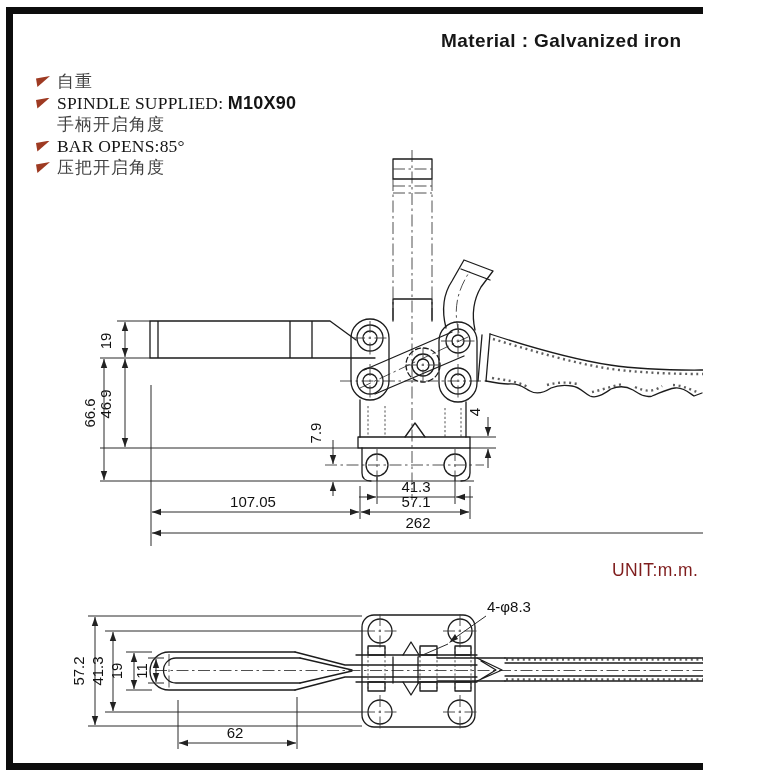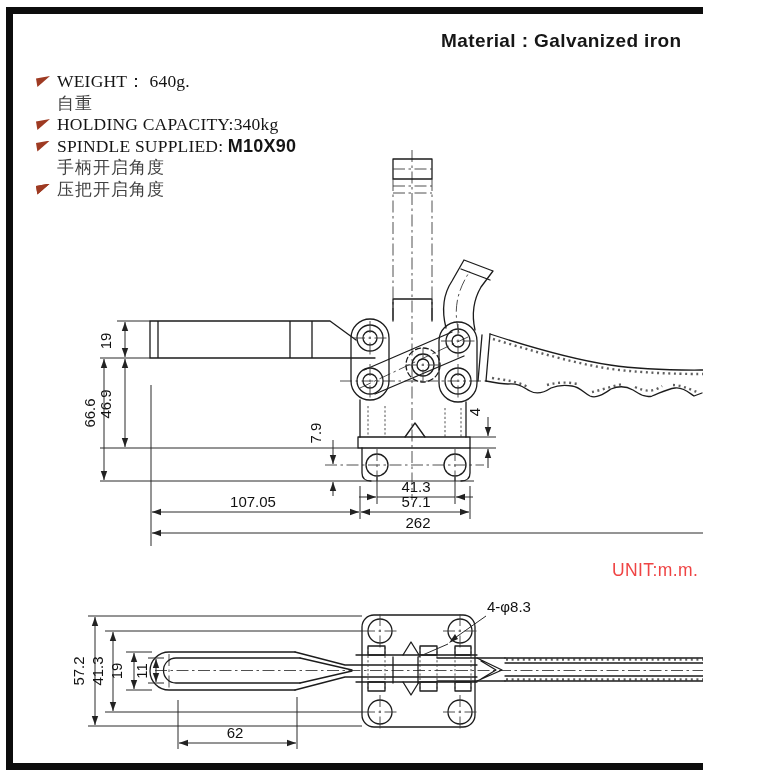--- a/index.html
+++ b/index.html
@@ -13,53 +13,52 @@
   .spec-item{margin:0;}
   .spec-en{position:relative;padding-left:21px;line-height:21.5px;
            font-family:"Liberation Serif","DejaVu Serif",serif;font-size:17.5px;color:#141414;
            letter-spacing:.2px;white-space:nowrap;}
   .bullet{position:absolute;left:0;top:5px;width:14px;height:11px;background:#9e3a22;
           clip-path:polygon(0 22%,100% 0,10% 100%);}
   .spec-cn{padding-left:21px;line-height:21.5px;font-family:"Liberation Serif","DejaVu Serif",serif;
            font-size:17px;color:#404040;letter-spacing:1px;}
   .spindle-val{font-family:"Liberation Sans",sans-serif;font-weight:bold;font-size:18px;}
   .unit{position:absolute;left:612px;top:560px;font-family:"Liberation Sans",sans-serif;
-        font-size:17.5px;letter-spacing:.4px;color:#ef4444;}
+        font-size:17.5px;letter-spacing:.4px;color:#7f1d1d;}
   svg{position:absolute;left:0;top:0;}
   .ol{fill:none;stroke:#1c1c1c;stroke-width:1.3;stroke-linecap:round;stroke-linejoin:round;}
   .thin{fill:none;stroke:#2b2b2b;stroke-width:1;}
   .dim{fill:none;stroke:#2b2b2b;stroke-width:1;}
   .cl{fill:none;stroke:#3c3c3c;stroke-width:.9;stroke-dasharray:12 3.5 2.5 3.5;}
   .hid{fill:none;stroke:#3c3c3c;stroke-width:.9;stroke-dasharray:2.2 2.2;}
   .dash53{stroke-dasharray:5 3;}
   .tex{fill:none;stroke:#2b2b2b;stroke-width:2.4;stroke-dasharray:2 3.6;opacity:.75;}
   .dimt{font-family:"Liberation Sans",sans-serif;font-size:15px;fill:#111;}
 </style>
 </head>
 <body>
 
 <div class="page">
   <div class="frame"></div>
 
   <div class="material">Material :  Galvanized iron</div>
 
   <div class="specs">
     <div class="spec-item">
-      <div class="spec-en"><span class="bullet"></span><span>WEIGHT： 640g.</span></div>
+      <div class="spec-en"><span class="bullet"></span></div>
       <div class="spec-cn">自重</div>
     </div>
     <div class="spec-item">
-      <div class="spec-en"><span class="bullet"></span><span>HOLDING CAPACITY:340kg</span></div>
     </div>
     <div class="spec-item">
       <div class="spec-en"><span class="bullet"></span><span>SPINDLE SUPPLIED: </span><span class="spindle-val">M10X90</span></div>
       <div class="spec-cn">手柄开启角度</div>
     </div>
     <div class="spec-item">
-      <div class="spec-en"><span class="bullet"></span></div>
+      <div class="spec-en"><span class="bullet"></span><span>BAR OPENS:85°</span></div>
     </div>
     <div class="spec-item">
       <div class="spec-en"><span class="bullet"></span></div>
       <div class="spec-cn">压把开启角度</div>
     </div>
   </div>
 
   <svg width="780" height="780" viewBox="0 0 780 780">
     <defs>
       <marker id="aE" markerWidth="10" markerHeight="8" refX="9" refY="4" orient="auto" markerUnits="userSpaceOnUse">

